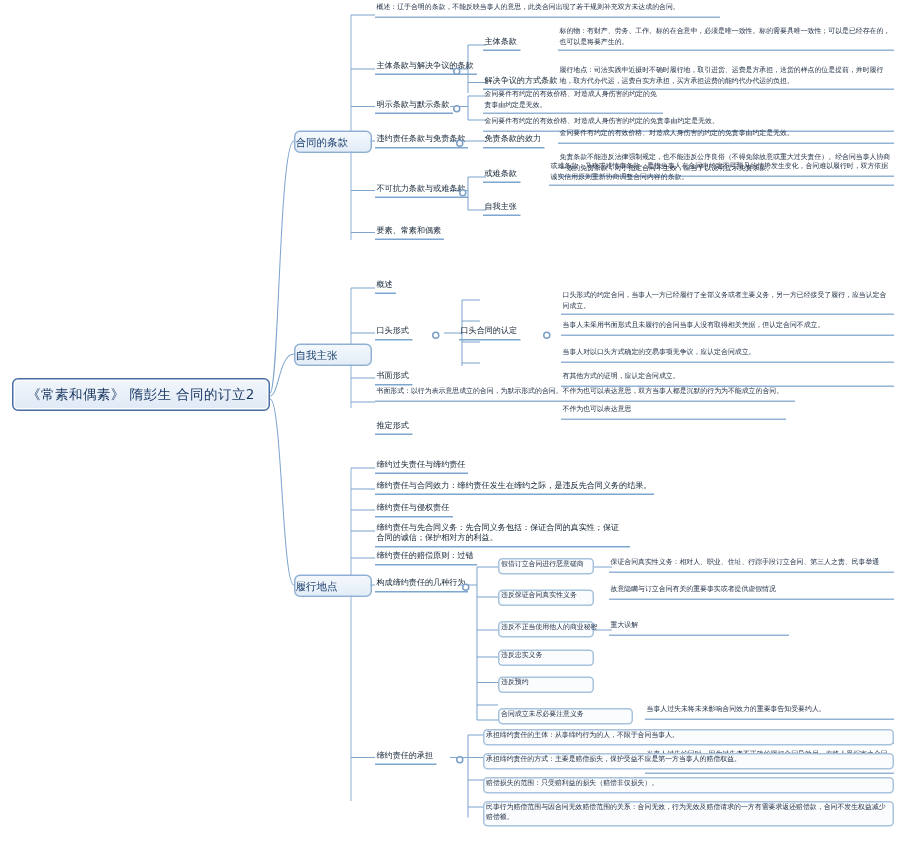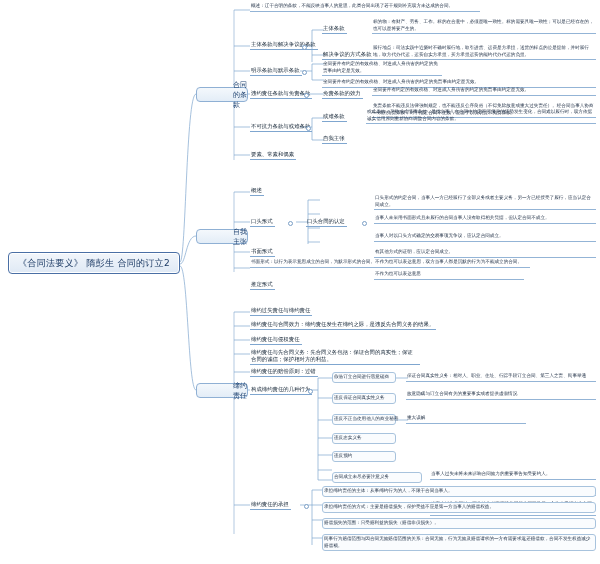--- a/index.html
+++ b/index.html
@@ -21,21 +21,21 @@
     display:flex;align-items:center;justify-content:center;
     font-size:9px;letter-spacing:.3px;color:#14335f;
     box-shadow:0 0 0 1px #ffffff inset;
   }
 
   
   .lvl1{
     border:1px solid #8fb0d4;border-radius:4px;
     background:linear-gradient(#f4f8fc,#e3edf7);
     display:flex;align-items:center;justify-content:flex-start;
-    font-size:7px;color:#1b3f6e;height:15px;width:52px;padding-left:36px;
+    font-size:7px;color:#1b3f6e;height:15px;width:52px;
   }
 
   
   .lvl2{
     font-size:5.4px;color:#123;
     border-bottom:1px solid #7fa6cf;
     padding:1px 2px 1px 1px;
     white-space:nowrap;line-height:1.25;
   }
 
@@ -137,21 +137,21 @@
       <path d="M300 505 L312 505"></path>
       <path d="M312 490 L312 545"></path>
       <path d="M312 490 L324 490"></path>
       <path d="M312 505 L324 505"></path>
       <path d="M312 520 L324 520"></path>
       <path d="M312 538 L324 538"></path>
     </g>
   </svg>
 
   <div class="node root">
-    <span>《合同法要义》 隋彭生 合同的订立2</span>
+    <span>《常素和偶素》 隋彭生 合同的订立2</span>
   </div>
 
   <div class="node lvl1" style="left:196px;top:87px;">
     <span>合同的条款</span>
   </div>
 
   <div class="node lvl3" style="left:250px;top:2px;width:230px;">
     <span>概述：辽于合明的条款，不能反映当事人的意思，此类合同出现了若干规则补充双方未达成的合同。</span>
   </div>
 
@@ -252,21 +252,21 @@
     <span>书面形式：以行为表示意思成立的合同，为默示形式的合同。不作为也可以表达意思，双方当事人都是沉默的行为为不能成立的合同。</span>
   </div>
   <div class="node lvl2" style="left:250px;top:280px;">
     <span>推定形式</span>
   </div>
   <div class="node lvl3" style="left:374px;top:270px;width:150px;">
     <span>不作为也可以表达意思</span>
   </div>
 
   <div class="node lvl1" style="left:196px;top:383px;">
-    <span>缔约责任</span>
+    <span>履行地点</span>
   </div>
 
   <div class="node lvl2" style="left:250px;top:306px;">
     <span>缔约过失责任与缔约责任</span>
   </div>
   <div class="node lvl2" style="left:250px;top:320px;">
     <span>缔约责任与合同效力：缔约责任发生在缔约之际，是违反先合同义务的结果。</span>
   </div>
   <div class="node lvl2" style="left:250px;top:335px;">
     <span>缔约责任与侵权责任</span>

